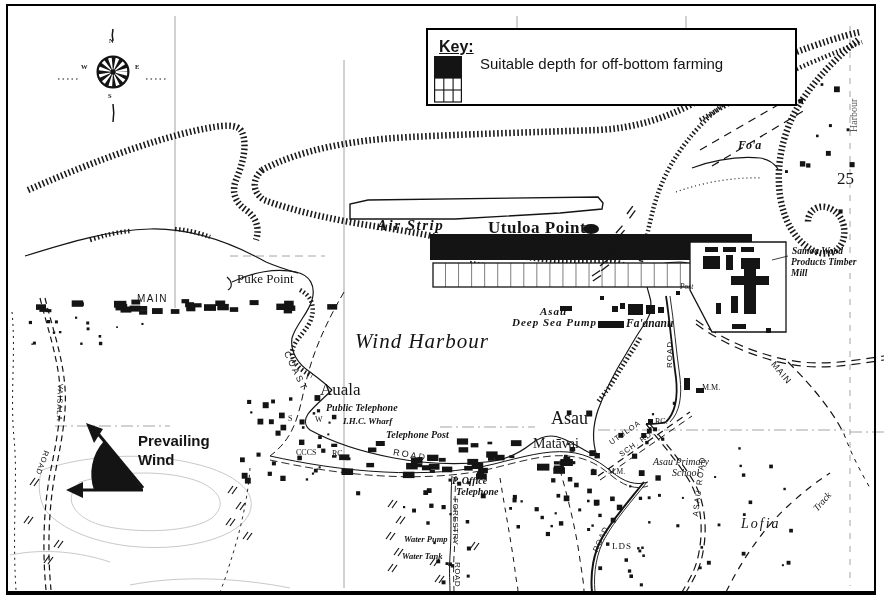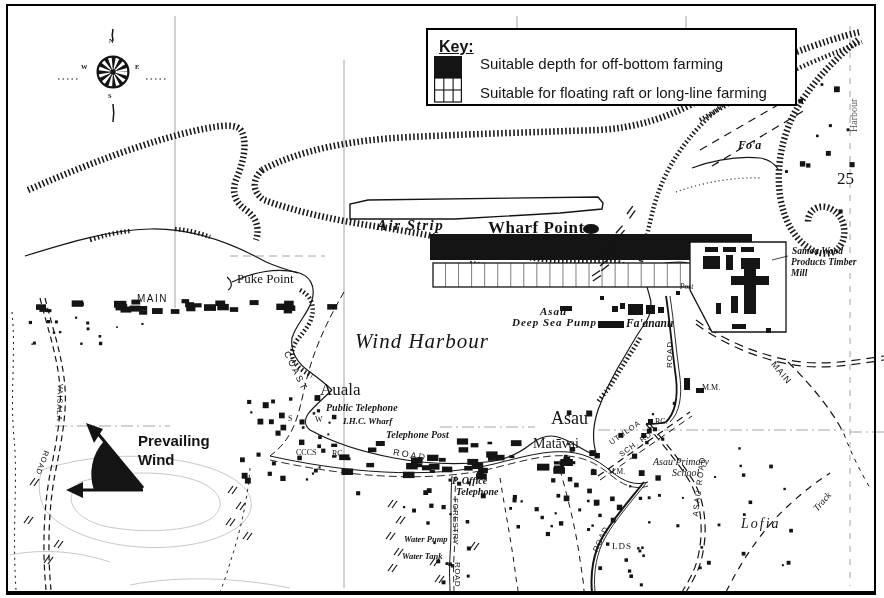--- a/index.html
+++ b/index.html
@@ -462,21 +462,21 @@
         <rect x="441.6" y="580.4" width="3.9" height="3.9" fill="#141414"></rect>
         <rect x="436.3" y="559.4" width="3.9" height="3.9" fill="#141414"></rect>
         <rect x="450.8" y="564.1" width="3.4" height="3.4" fill="#141414"></rect>
       </g>
   </svg>
 
   <div class="lbl serif b it" style="left:738px;top:139px;font-size:12px;">Fo'a</div>
   <div class="lbl serif" style="left:849px;top:132px;font-size:10px;transform:rotate(-90deg);color:#555;">Harbour</div>
   <div class="lbl serif" style="left:837px;top:170px;font-size:17px;">25</div>
   <div class="lbl serif b it" style="left:377px;top:218px;font-size:15px;letter-spacing:1.5px;">Air Strip</div>
-  <div class="lbl serif" style="left:488px;top:219px;font-size:17px;font-weight:600;letter-spacing:0.5px;">Wharf Point</div>
+  <div class="lbl serif" style="left:488px;top:219px;font-size:17px;font-weight:600;letter-spacing:0.5px;">Utuloa Point</div>
   <div class="lbl serif" style="left:237px;top:272px;font-size:13px;">Puke Point</div>
   <div class="lbl sans" style="left:137px;top:294px;font-size:10px;letter-spacing:1.5px;">MAIN</div>
   <div class="lbl serif it" style="left:355px;top:331px;font-size:21px;letter-spacing:1px;">Wind Harbour</div>
   <div class="lbl serif" style="left:320px;top:381px;font-size:17px;">Auala</div>
   <div class="lbl serif b it" style="left:326px;top:403px;font-size:10px;">Public Telephone</div>
   <div class="lbl serif b it" style="left:343px;top:417px;font-size:9px;">I.H.C. Wharf</div>
   <div class="lbl serif b it" style="left:386px;top:430px;font-size:10px;">Telephone Post</div>
   <div class="lbl serif" style="left:296px;top:449px;font-size:8px;">CCCS</div>
   <div class="lbl serif" style="left:332px;top:450px;font-size:8px;">RC.</div>
   <div class="lbl serif" style="left:288px;top:415px;font-size:8px;">S</div>
@@ -525,17 +525,16 @@
   <div id="keybox">
     <span class="ktitle sans">Key:</span>
     <svg id="keysym" width="28" height="47" viewBox="0 0 28 47">
       <rect x="0" y="0" width="28" height="22" fill="#141414"></rect>
       <rect x="0.6" y="22" width="26.8" height="24" fill="#ffffff" stroke="#141414" stroke-width="1.2"></rect>
       <line x1="9.8" y1="22" x2="9.8" y2="46" stroke="#141414" stroke-width="1.1"></line>
       <line x1="19.1" y1="22" x2="19.1" y2="46" stroke="#141414" stroke-width="1.1"></line>
       <line x1="0.6" y1="34" x2="27.4" y2="34" stroke="#141414" stroke-width="1.1"></line>
     </svg>
     <span class="kitem sans" style="top:25px;">Suitable depth for off-bottom farming</span>
-    <span class="kitem sans" style="top:54px;">Suitable for floating raft or long-line farming</span>
   </div>
 
   <div id="frame"></div>
 </div>
 
 </body></html>

